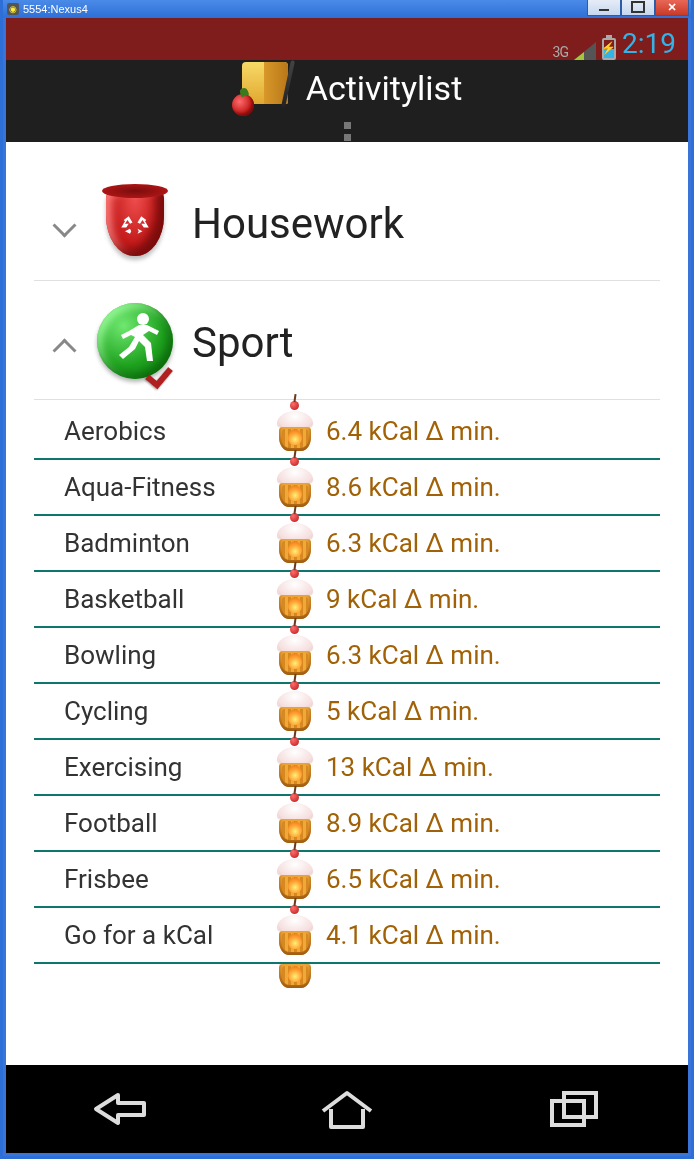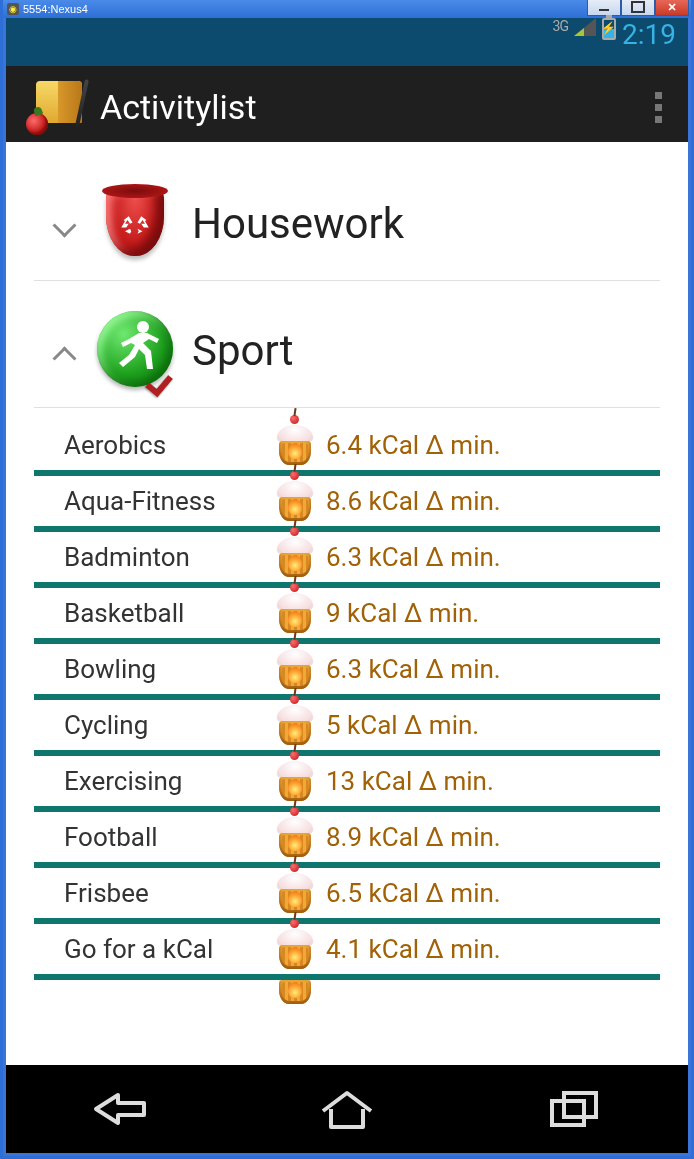--- a/index.html
+++ b/index.html
@@ -22,39 +22,40 @@
   .win-btn {
     width:34px;height:18px;border:1px solid #2a5ca8;background:linear-gradient(#e8eef7,#c6d7ef);
     display:flex;align-items:center;justify-content:center;font-size:12px;color:#333;
   }
   .win-btn.min::after{content:"";width:10px;height:2px;background:#333;margin-top:6px;}
   .win-btn.max::after{content:"";width:10px;height:8px;border:2px solid #333;}
   .win-btn.close{background:linear-gradient(#eb6a5a,#c83a28);color:#fff;font-weight:bold;}
   .win-btn.close::after{content:"✕";font-size:11px;}
   .device-frame { position:absolute; left:3px; right:3px; top:18px; bottom:3px; background:#000; }
   .status-bar {
-    height:48px;background:#0c4a6e;display:flex;justify-content:flex-end;align-items:flex-start;
+    height:42px;background:#7f1d1d;display:flex;justify-content:flex-end;align-items:flex-end;
     padding:0 12px;gap:6px;color:#aaa;
   }
   .status-3g { font-size:14px;color:#aaa;letter-spacing:-1px; }
   .sig-tri {
     width:0;height:0;border-left:22px solid transparent;border-bottom:18px solid #555;position:relative;
   }
   .sig-tri::after{content:"";position:absolute;left:-22px;bottom:-18px;width:0;height:0;border-left:10px solid transparent;border-bottom:8px solid #a4c639;}
   .battery {
     width:14px;height:22px;border:2px solid #aaa;border-radius:2px;position:relative;
     display:flex;align-items:flex-end;justify-content:center;
   }
   .battery::before{content:"";position:absolute;top:-5px;width:6px;height:3px;background:#aaa;}
   .battery .fill{position:absolute;bottom:0;left:0;right:0;height:50%;background:#35b3e6;}
   .battery .bolt{position:absolute;font-size:12px;color:#fff;top:1px;}
   .clock { color:#35b3e6; font-size:28px; font-weight:400; letter-spacing:0; }
   .action-bar {
     height:82px;background:#1f1f1f;display:flex;align-items:center;padding:0 20px;color:#fff;
     justify-content:space-between;
+    flex-direction:column;
   }
   .ab-left{display:flex;align-items:center;gap:18px;}
   .ab-icon{
     width:56px;height:56px;position:relative;display:flex;align-items:flex-end;
   }
   .ab-icon .folder{
     width:46px;height:42px;background:linear-gradient(#f7d966,#e0a830);border-radius:4px 4px 2px 2px;
     position:absolute;right:0;top:2px;
   }
   .ab-icon .folder::before{content:"";position:absolute;right:0;top:0;width:24px;height:42px;background:linear-gradient(90deg,#d8982a,#b97818);border-radius:0 4px 2px 0;}
@@ -67,21 +68,21 @@
   .ab-icon .pen{position:absolute;right:-2px;top:0;width:4px;height:48px;background:linear-gradient(#444,#222);transform:rotate(12deg);border-radius:2px;}
   .ab-title{font-size:34px;font-weight:400;}
   .ab-overflow{display:flex;flex-direction:column;gap:5px;padding:6px;}
   .ab-overflow span{width:7px;height:7px;background:#777;}
   .content{
     position:absolute;top:124px;bottom:88px;left:0;right:0;background:#fff;overflow:hidden;
     padding:0 10px;
   }
   .cat-row{
     display:flex;align-items:center;gap:18px;padding:18px 16px;border-bottom:1px solid #e0e0e0;
-    margin:12px 18px;
+    margin:4px 18px;
   }
   .cat-row.first{margin-top:24px;border-top:none;}
   .chev{width:28px;height:28px;position:relative;flex:0 0 28px;}
   .chev::before{
     content:"";position:absolute;left:6px;top:8px;width:14px;height:14px;border-left:3px solid #888;border-bottom:3px solid #888;
   }
   .chev.down::before{transform:rotate(-45deg);}
   .chev.up::before{transform:rotate(135deg);top:14px;}
   .cat-icon{width:78px;height:78px;position:relative;flex:0 0 78px;}
   .bin{
@@ -102,21 +103,21 @@
   .runner-outer svg{position:absolute;top:8px;left:14px;}
   .runner-check{
     position:absolute;right:-4px;bottom:-2px;width:28px;height:28px;
   }
   .runner-check::before{
     content:"";position:absolute;left:2px;top:10px;width:10px;height:18px;border-right:6px solid #b02020;border-bottom:6px solid #b02020;transform:rotate(40deg);
     filter:drop-shadow(0 1px 1px rgba(0,0,0,.4));
   }
   .cat-title{font-size:42px;color:#222;}
   .item-row{
-    display:flex;align-items:center;border-bottom:6px solid #0f766e;margin:0 18px;
+    display:flex;align-items:center;border-bottom:2px solid #0f766e;margin:0 18px;
     height:56px;
   }
   .item-name{flex:0 0 240px;padding-left:30px;font-size:26px;color:#333;}
   .cupcake{width:42px;height:52px;position:relative;flex:0 0 42px;}
   .cupcake .cherry{width:9px;height:9px;background:radial-gradient(circle at 35% 35%,#ff6b6b,#b81818);border-radius:50%;position:absolute;top:-4px;left:16px;}
   .cupcake .cherry::before{content:"";position:absolute;top:-7px;left:4px;width:1.5px;height:8px;background:#6a3a1a;transform:rotate(8deg);}
   .cupcake .frost{
     width:36px;height:18px;position:absolute;top:6px;left:3px;
     background:radial-gradient(ellipse at 50% 30%,#fff,#f6dede 70%,#e8c4c4);
     border-radius:50% 50% 40% 40% / 70% 70% 30% 30%;

